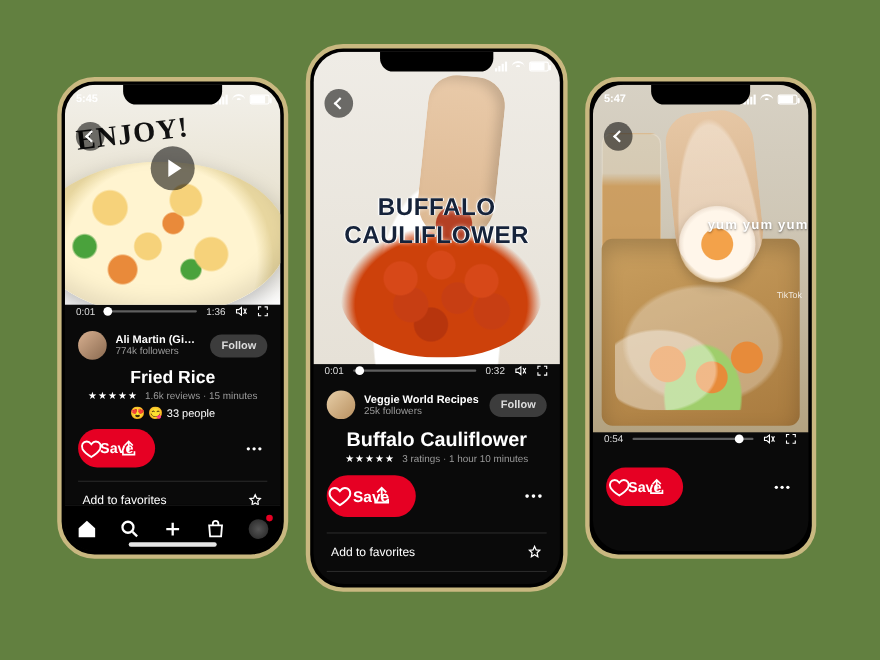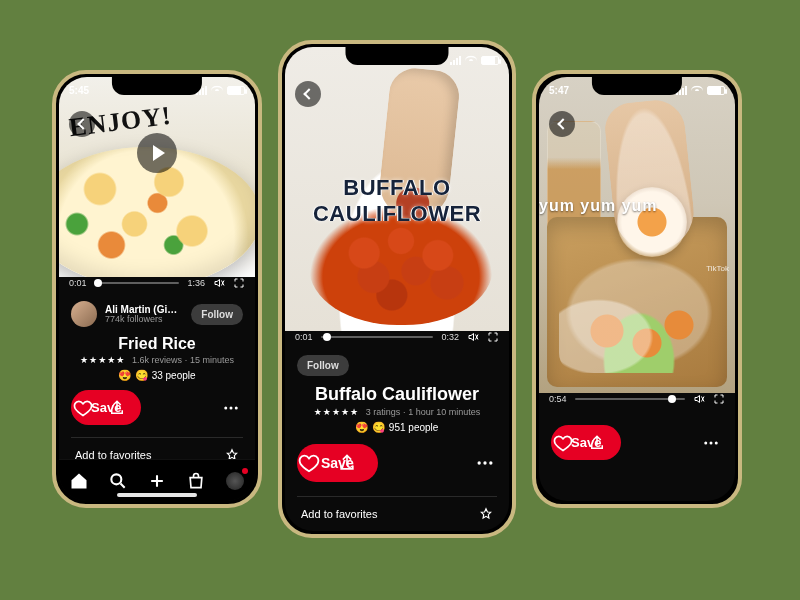--- a/index.html
+++ b/index.html
@@ -148,21 +148,21 @@
       radial-gradient(ellipse at 50% 90%, #9fce6b 0 30%, transparent 32%),
       radial-gradient(ellipse at 50% 50%, rgba(255,255,255,.3) 0 60%, transparent 65%);
   }
   .p3 .hand2 { position:absolute; top: 24px; left: 36%; width: 80px; height: 150px; background: radial-gradient(ellipse at 50% 85%, rgba(255,255,255,.35) 0 36px, transparent 38px), linear-gradient(180deg,#e6c7a5,#d3ad84); border-radius: 30px 34px 44px 44px; transform: rotate(-6deg); }
   .p3 .roll-held { position:absolute; top: 110px; left: 40%; width: 70px; height: 70px; border-radius: 50%; background:
       radial-gradient(circle at 50% 50%, #f3a24a 0 14px, transparent 15px),
       radial-gradient(circle at 50% 50%, #fff6ea 0 30px, rgba(255,255,255,.45) 34px, transparent 36px);
       box-shadow: 0 4px 10px rgba(0,0,0,.2);
   }
   .p3 .glass { position:absolute; top: 44px; left: 8px; width: 54px; height: 120px; border-radius: 10px; background: linear-gradient(180deg, rgba(230,200,150,.2) 0 30%, rgba(200,130,40,.6) 40% 100%); border: 1px solid rgba(255,255,255,.25); }
-  .p3 .yum { top: 120px; left: 0; right: 0; text-align:left; color:#fff; font-weight:700; font-size: 16px; letter-spacing: 1px; text-shadow: 0 1px 2px rgba(0,0,0,.5); }
+  .p3 .yum { top: 120px; left: 0; right: 0; text-align:right; color:#fff; font-weight:700; font-size: 12px; letter-spacing: 1px; text-shadow: 0 1px 2px rgba(0,0,0,.5); }
   .p3 .scrubber { top: 316px; text-align: center; }
   .p3 .action-row { position: absolute; left: 12px; right: 12px; top: 340px; }
   .p3 .tiktok { position:absolute; right: 6px; bottom: 120px; font-size: 8px; color:#fff; opacity:.8; z-index:11; }
 
   svg { display:block; }
 </style>
 </head>
 <body>
 
 <div class="stage">
@@ -350,33 +350,36 @@
           </span>
         <span class="expand">
             <svg viewBox="0 0 24 24" fill="none" stroke="#fff" stroke-width="2">
               <path d="M4 9V4h5M20 9V4h-5M4 15v5h5M20 15v5h-5"></path>
             </svg>
           </span>
       </div>
 
       <div class="pin-meta">
         <div class="author-row">
+          <div class="author">
+            <div class="avatar" style="background:linear-gradient(135deg,#e8cfa8,#b89060)"></div>
+            <div class="author-text">
+              <span class="name">Veggie World Recipes</span>
+              <span class="sub">25k followers</span>
+            </div>
+          </div>
           <button class="follow">Follow</button>
         </div>
 
         <h2 class="title" style="font-size:18px">Buffalo Cauliflower</h2>
         <div class="stats">
           <span class="stars">★★★★★</span>
           <span>3 ratings</span>
           <span> · </span>
           <span>1 hour 10 minutes</span>
-        </div>
-        <div class="reactions">
-          <span class="emoji">😍 😋</span>
-          <span>951 people</span>
         </div>
 
         <div class="action-row" style="margin-top:10px">
           <span class="icon-btn" style="position:absolute; left:0">
               <svg viewBox="0 0 24 24" width="22" height="22" fill="none" stroke="#fff" stroke-width="2">
                 <path d="M12 21s-7-4.35-9.5-8.5C.5 8 3 4 7 4c2 0 3.5 1 5 3 1.5-2 3-3 5-3 4 0 6.5 4 4.5 8.5C19 16.65 12 21 12 21z"></path>
               </svg>
             </span>
           <span class="icon-btn" style="position:absolute; left:38px">
               <svg viewBox="0 0 24 24" width="20" height="20" fill="none" stroke="#fff" stroke-width="2">

